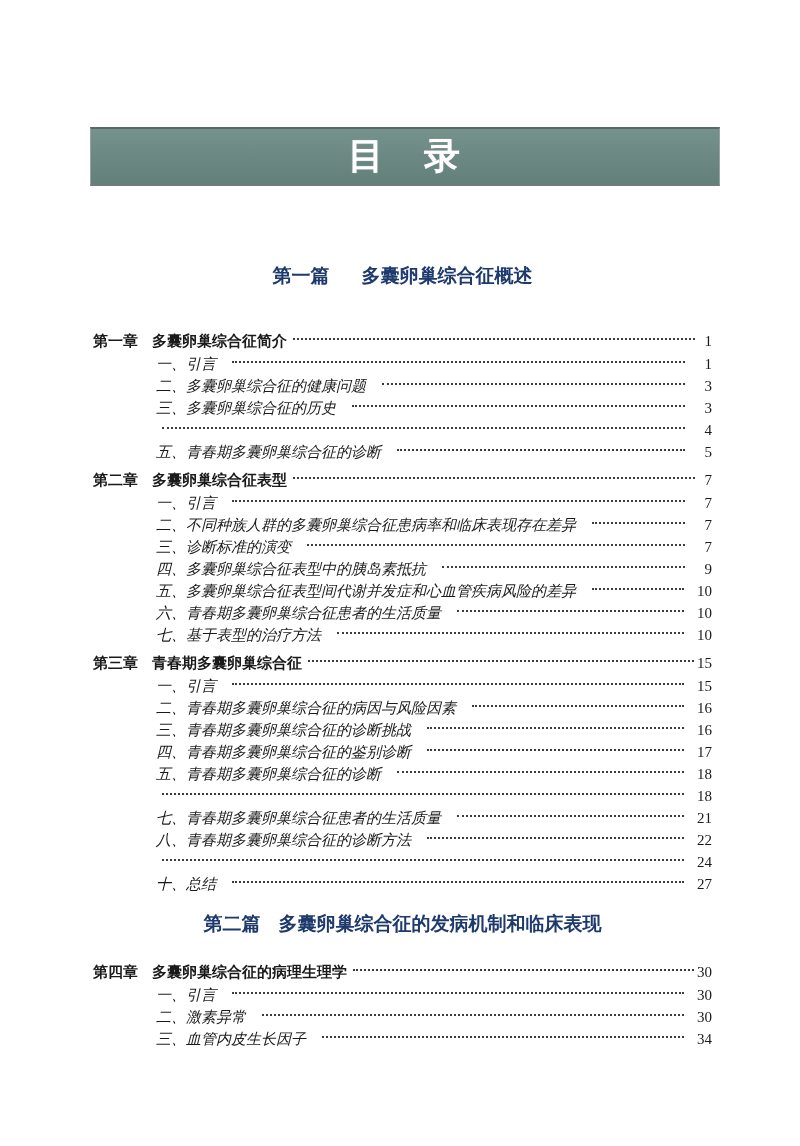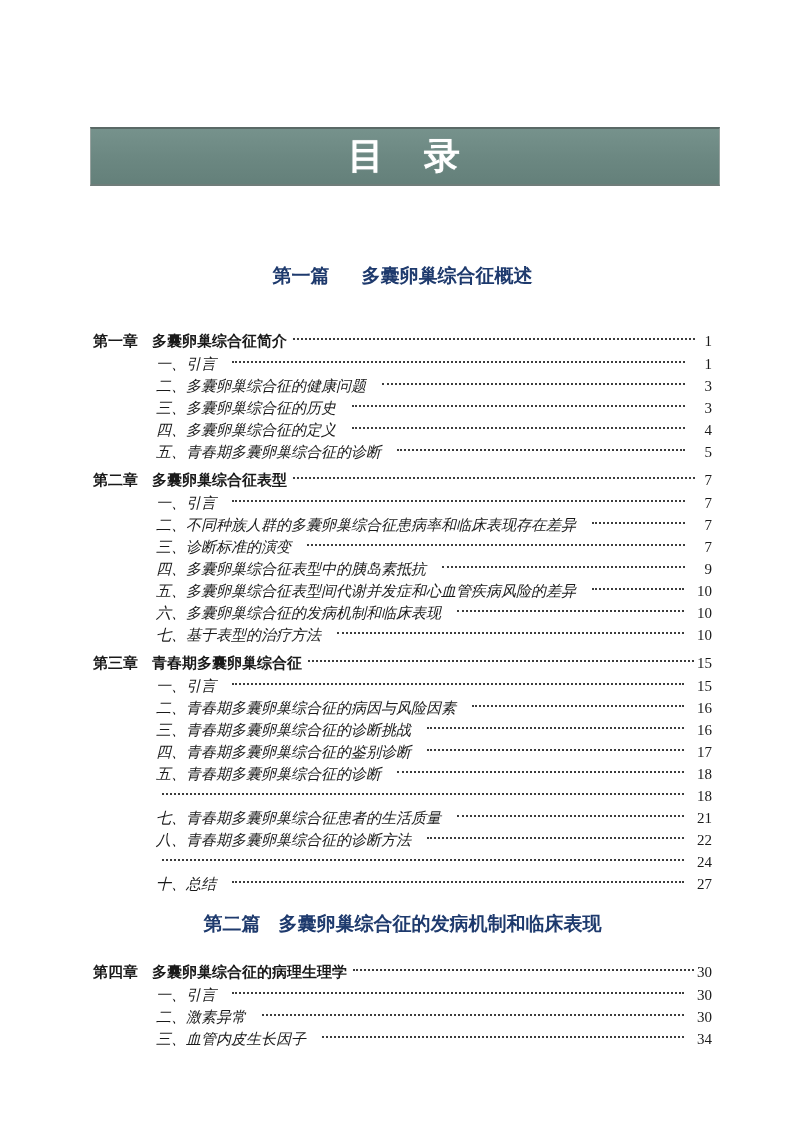--- a/index.html
+++ b/index.html
@@ -108,21 +108,20 @@
         <span class="item-text">二、多囊卵巢综合征的健康问题</span>
         <span class="leader"></span>
         <span class="page-num">3</span>
       </div>
       <div class="row item-row">
         <span class="item-text">三、多囊卵巢综合征的历史</span>
         <span class="leader"></span>
         <span class="page-num">3</span>
       </div>
       <div class="row item-row">
-        <span class="item-text">四、多囊卵巢综合征的定义</span>
         <span class="leader"></span>
         <span class="page-num">4</span>
       </div>
       <div class="row item-row">
         <span class="item-text">五、青春期多囊卵巢综合征的诊断</span>
         <span class="leader"></span>
         <span class="page-num">5</span>
       </div>
       <div class="row chapter-row">
         <span class="chapter-label">第二章</span>
@@ -149,21 +148,21 @@
         <span class="item-text">四、多囊卵巢综合征表型中的胰岛素抵抗</span>
         <span class="leader"></span>
         <span class="page-num">9</span>
       </div>
       <div class="row item-row">
         <span class="item-text">五、多囊卵巢综合征表型间代谢并发症和心血管疾病风险的差异</span>
         <span class="leader"></span>
         <span class="page-num">10</span>
       </div>
       <div class="row item-row">
-        <span class="item-text">六、多囊卵巢综合征的发病机制和临床表现</span>
+        <span class="item-text">六、青春期多囊卵巢综合征患者的生活质量</span>
         <span class="leader"></span>
         <span class="page-num">10</span>
       </div>
       <div class="row item-row">
         <span class="item-text">七、基于表型的治疗方法</span>
         <span class="leader"></span>
         <span class="page-num">10</span>
       </div>
       <div class="row chapter-row">
         <span class="chapter-label">第三章</span>

